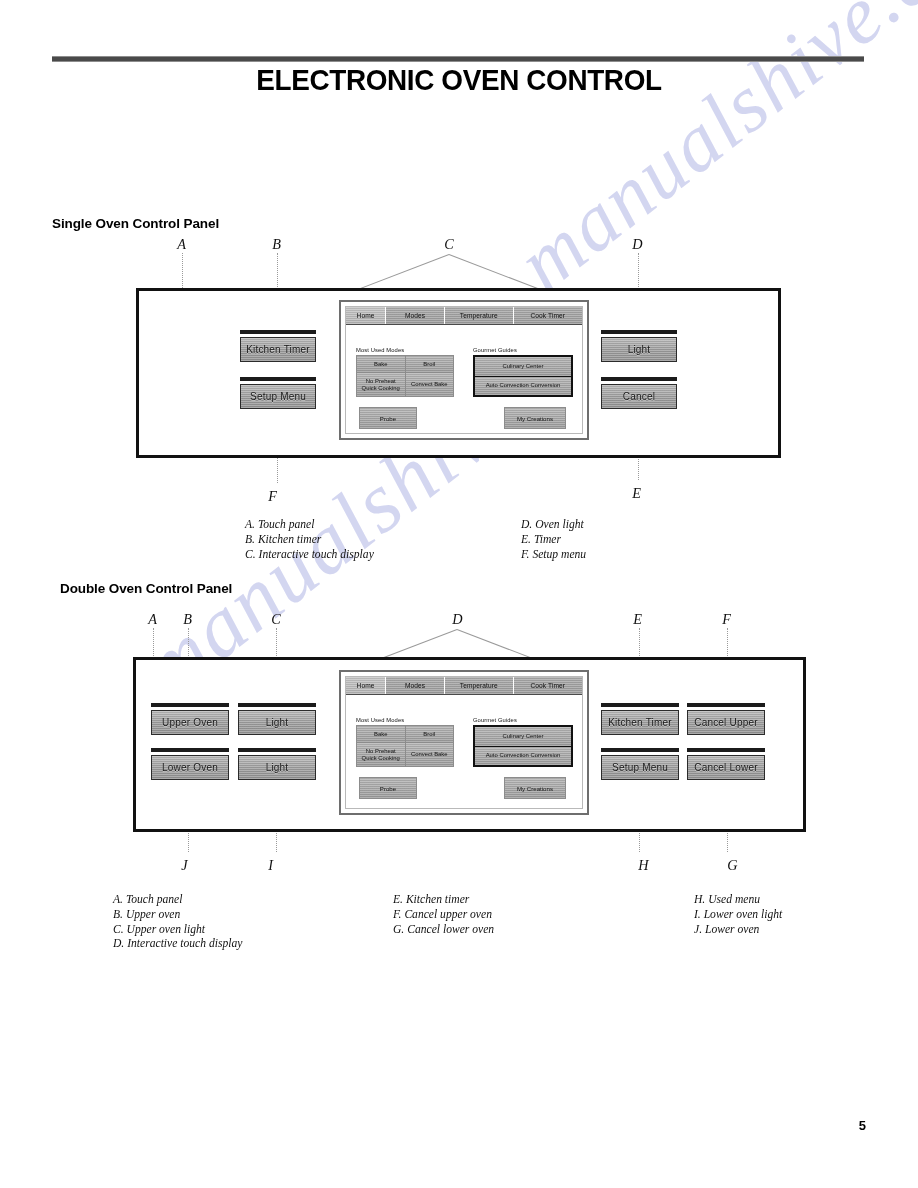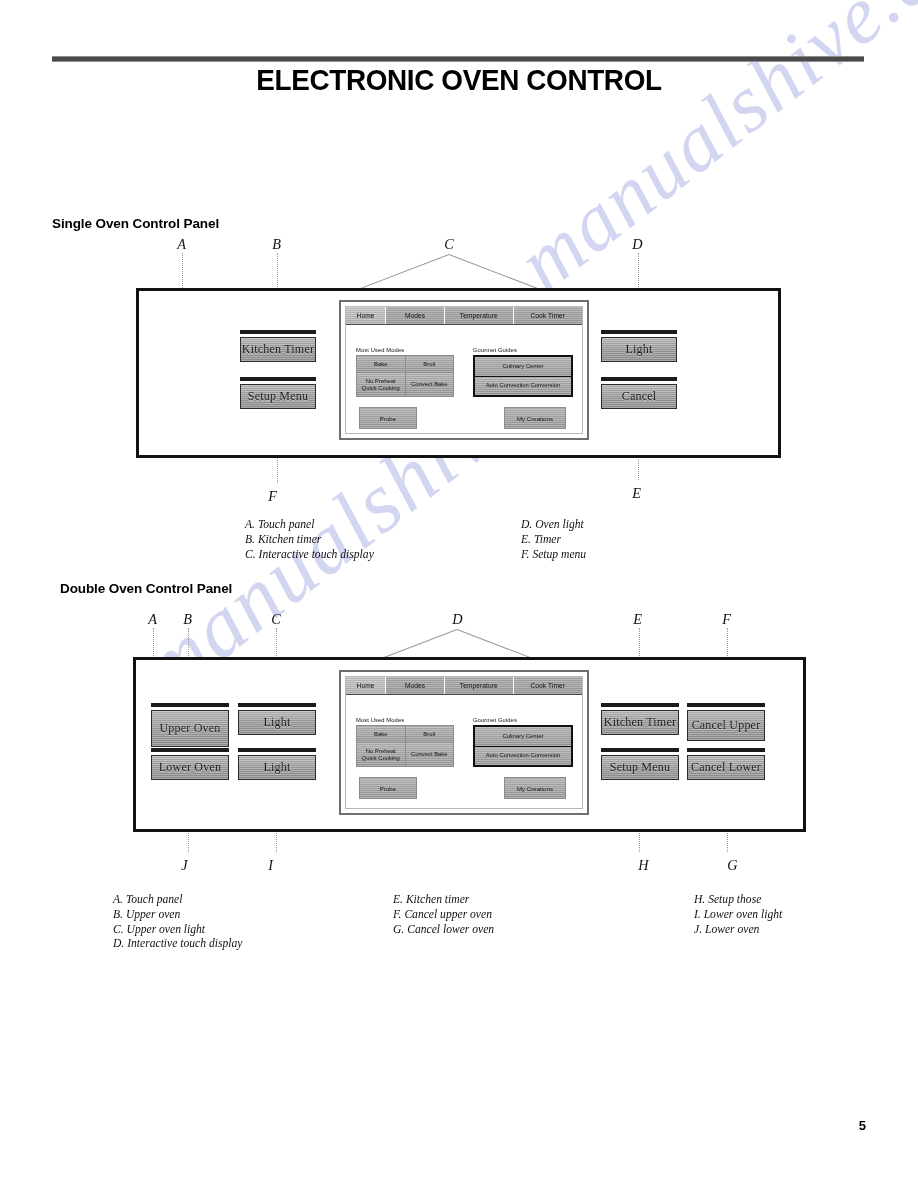--- a/index.html
+++ b/index.html
@@ -143,27 +143,26 @@
   }
   .keybtn .face {
     box-sizing: border-box;
     border: 1px solid #2b2b2b;
     background:
       repeating-linear-gradient(0deg, rgba(255,255,255,.25) 0 1px, rgba(0,0,0,.05) 1px 2px),
       linear-gradient(180deg, #b6b6b6 0%, #9d9d9d 48%, #9a9a9a 52%, #8f8f8f 100%);
     display: flex;
     align-items: center;
     justify-content: center;
-    font-size: 12px;
+    font-size: 10px;
     color: #1a1a1a;
     letter-spacing: .2px;
     text-align: center;
     line-height: 9px;
     text-shadow: 0 1px 0 rgba(255,255,255,.45);
-    font-family: Liberation Serif, serif;
   }
 
   
   .display {
     position: absolute;
     box-sizing: border-box;
     border: 2px solid #6e6e6e;
     background: #fff;
     padding: 0;
   }
@@ -399,42 +398,42 @@
     <div class="leader" style="left:639px; top:780px; height:72px;"></div>
     <div class="leader" style="left:727px; top:780px; height:72px;"></div>
 
     <div class="chev" style="left:457px; top:629px; width:130px; transform:rotate(21deg);"></div>
     <div class="chev" style="left:457px; top:629px; width:130px; transform:rotate(159deg);"></div>
 
     <div class="panel-box" style="left:133px; top:657px; width:673px; height:175px;"></div>
 
     <div class="keybtn" style="left:151px; top:703px; width:78px;">
       <div class="bar"></div>
-      <div class="face" style="height:37px;">Upper Oven</div>
+      <div class="face" style="height:25px;">Upper Oven</div>
     </div>
     <div class="keybtn" style="left:238px; top:703px; width:78px;">
       <div class="bar"></div>
       <div class="face" style="height:25px;">Light</div>
     </div>
     <div class="keybtn" style="left:151px; top:748px; width:78px;">
       <div class="bar"></div>
       <div class="face" style="height:25px;">Lower Oven</div>
     </div>
     <div class="keybtn" style="left:238px; top:748px; width:78px;">
       <div class="bar"></div>
       <div class="face" style="height:25px;">Light</div>
     </div>
 
     <div class="keybtn" style="left:601px; top:703px; width:78px;">
       <div class="bar"></div>
       <div class="face" style="height:25px;">Kitchen Timer</div>
     </div>
     <div class="keybtn" style="left:687px; top:703px; width:78px;">
       <div class="bar"></div>
-      <div class="face" style="height:31px;">Cancel Upper</div>
+      <div class="face" style="height:25px;">Cancel Upper</div>
     </div>
     <div class="keybtn" style="left:601px; top:748px; width:78px;">
       <div class="bar"></div>
       <div class="face" style="height:25px;">Setup Menu</div>
     </div>
     <div class="keybtn" style="left:687px; top:748px; width:78px;">
       <div class="bar"></div>
       <div class="face" style="height:25px;">Cancel Lower</div>
     </div>
 
@@ -472,20 +471,20 @@
       <div>B. Upper oven</div>
       <div>C. Upper oven light</div>
       <div>D. Interactive touch display</div>
     </div>
     <div class="legend" style="left:393px; top:893px;">
       <div>E. Kitchen timer</div>
       <div>F. Cancel upper oven</div>
       <div>G. Cancel lower oven</div>
     </div>
     <div class="legend" style="left:694px; top:893px;">
-      <div>H. Setup those</div>
+      <div>H. Used menu</div>
       <div style="text-align:left;">I. Lower oven light</div>
       <div>J. Lower oven</div>
     </div>
   </div>
 
   <div class="pagenum">5</div>
 </div>
 
 </body></html>

